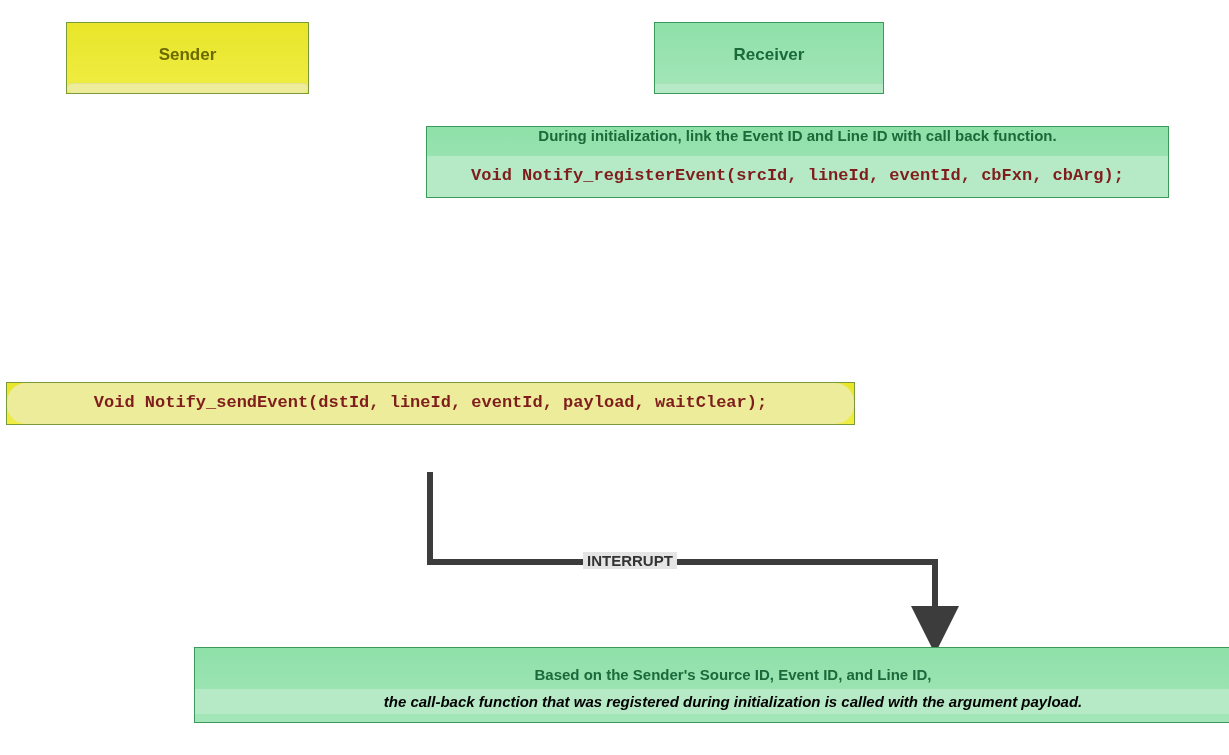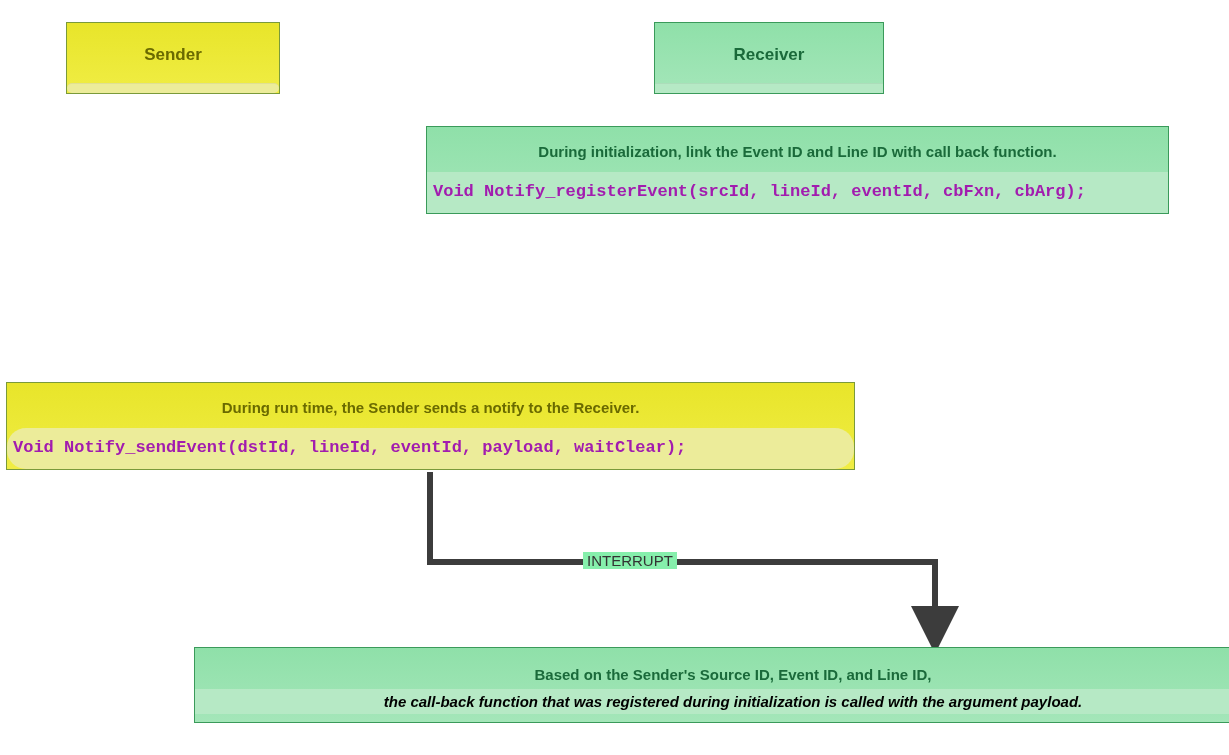--- a/index.html
+++ b/index.html
@@ -41,76 +41,75 @@
     font-size: 17px;
     padding: 22px 0 18px 0;
   }
   .footer-strip {
     height: 10px;
     border-top: 1px solid rgba(0,0,0,0.05);
   }
   .desc-text {
     font-weight: bold;
     font-size: 15px;
-    padding: 16px 10px 12px 10px;
+    padding: 0 10px 12px 10px;
   }
   .code-text {
     font-family: "Courier New", monospace;
     font-weight: bold;
     font-size: 17px;
-    color: #a21caf;
-    text-align: left;
+    color: #7f1d1d;
+    text-align: center;
     padding: 10px 6px 12px 6px;
     white-space: nowrap;
   }
   .result-text {
     font-weight: bold;
     font-size: 15px;
     padding: 4px 10px;
     color: #1a6a3a;
   }
   .darker-line {
     color: #000;
   }
   .arrow-label {
     position: absolute;
-    font-weight: normal;
+    font-weight: bold;
     font-size: 15px;
     color: #333;
-    background: #86efac;
+    background: #e5e5e5;
     padding: 0 4px;
     text-align: center;
   }
   svg.arrow {
     position: absolute;
     overflow: visible;
   }
 </style>
 </head>
 <body>
 
-<div class="box yellow-box" style="left:66px; top:22px; width:214px;">
+<div class="box yellow-box" style="left:66px; top:22px; width:243px;">
   <div class="header-label">Sender</div>
   <div class="footer-strip yellow-light"></div>
 </div>
 
 <div class="box green-box" style="left:654px; top:22px; width:230px;">
   <div class="header-label">Receiver</div>
   <div class="footer-strip green-light"></div>
 </div>
 
 <div class="box green-box" style="left:426px; top:126px; width:743px;">
   <div class="desc-text">During initialization, link the Event ID and Line ID with call back function.</div>
   <div class="green-light">
     <div class="code-text">Void Notify_registerEvent(srcId, lineId, eventId, cbFxn, cbArg);</div>
   </div>
 </div>
 
 <div class="box yellow-box" style="left:6px; top:382px; width:849px;">
-  <div class="desc-text">During run time, the Sender sends a notify to the Receiver.</div>
   <div class="yellow-light">
     <div class="code-text">Void Notify_sendEvent(dstId, lineId, eventId, payload, waitClear);</div>
   </div>
 </div>
 
 <svg class="arrow" style="left:0; top:0;" width="1229" height="755">
   <defs>
     <marker id="arrowhead" markerWidth="8" markerHeight="8" refX="5" refY="4" orient="auto">
       <polygon points="0 0, 8 4, 0 8" fill="#3c3c3c"></polygon>
     </marker>

